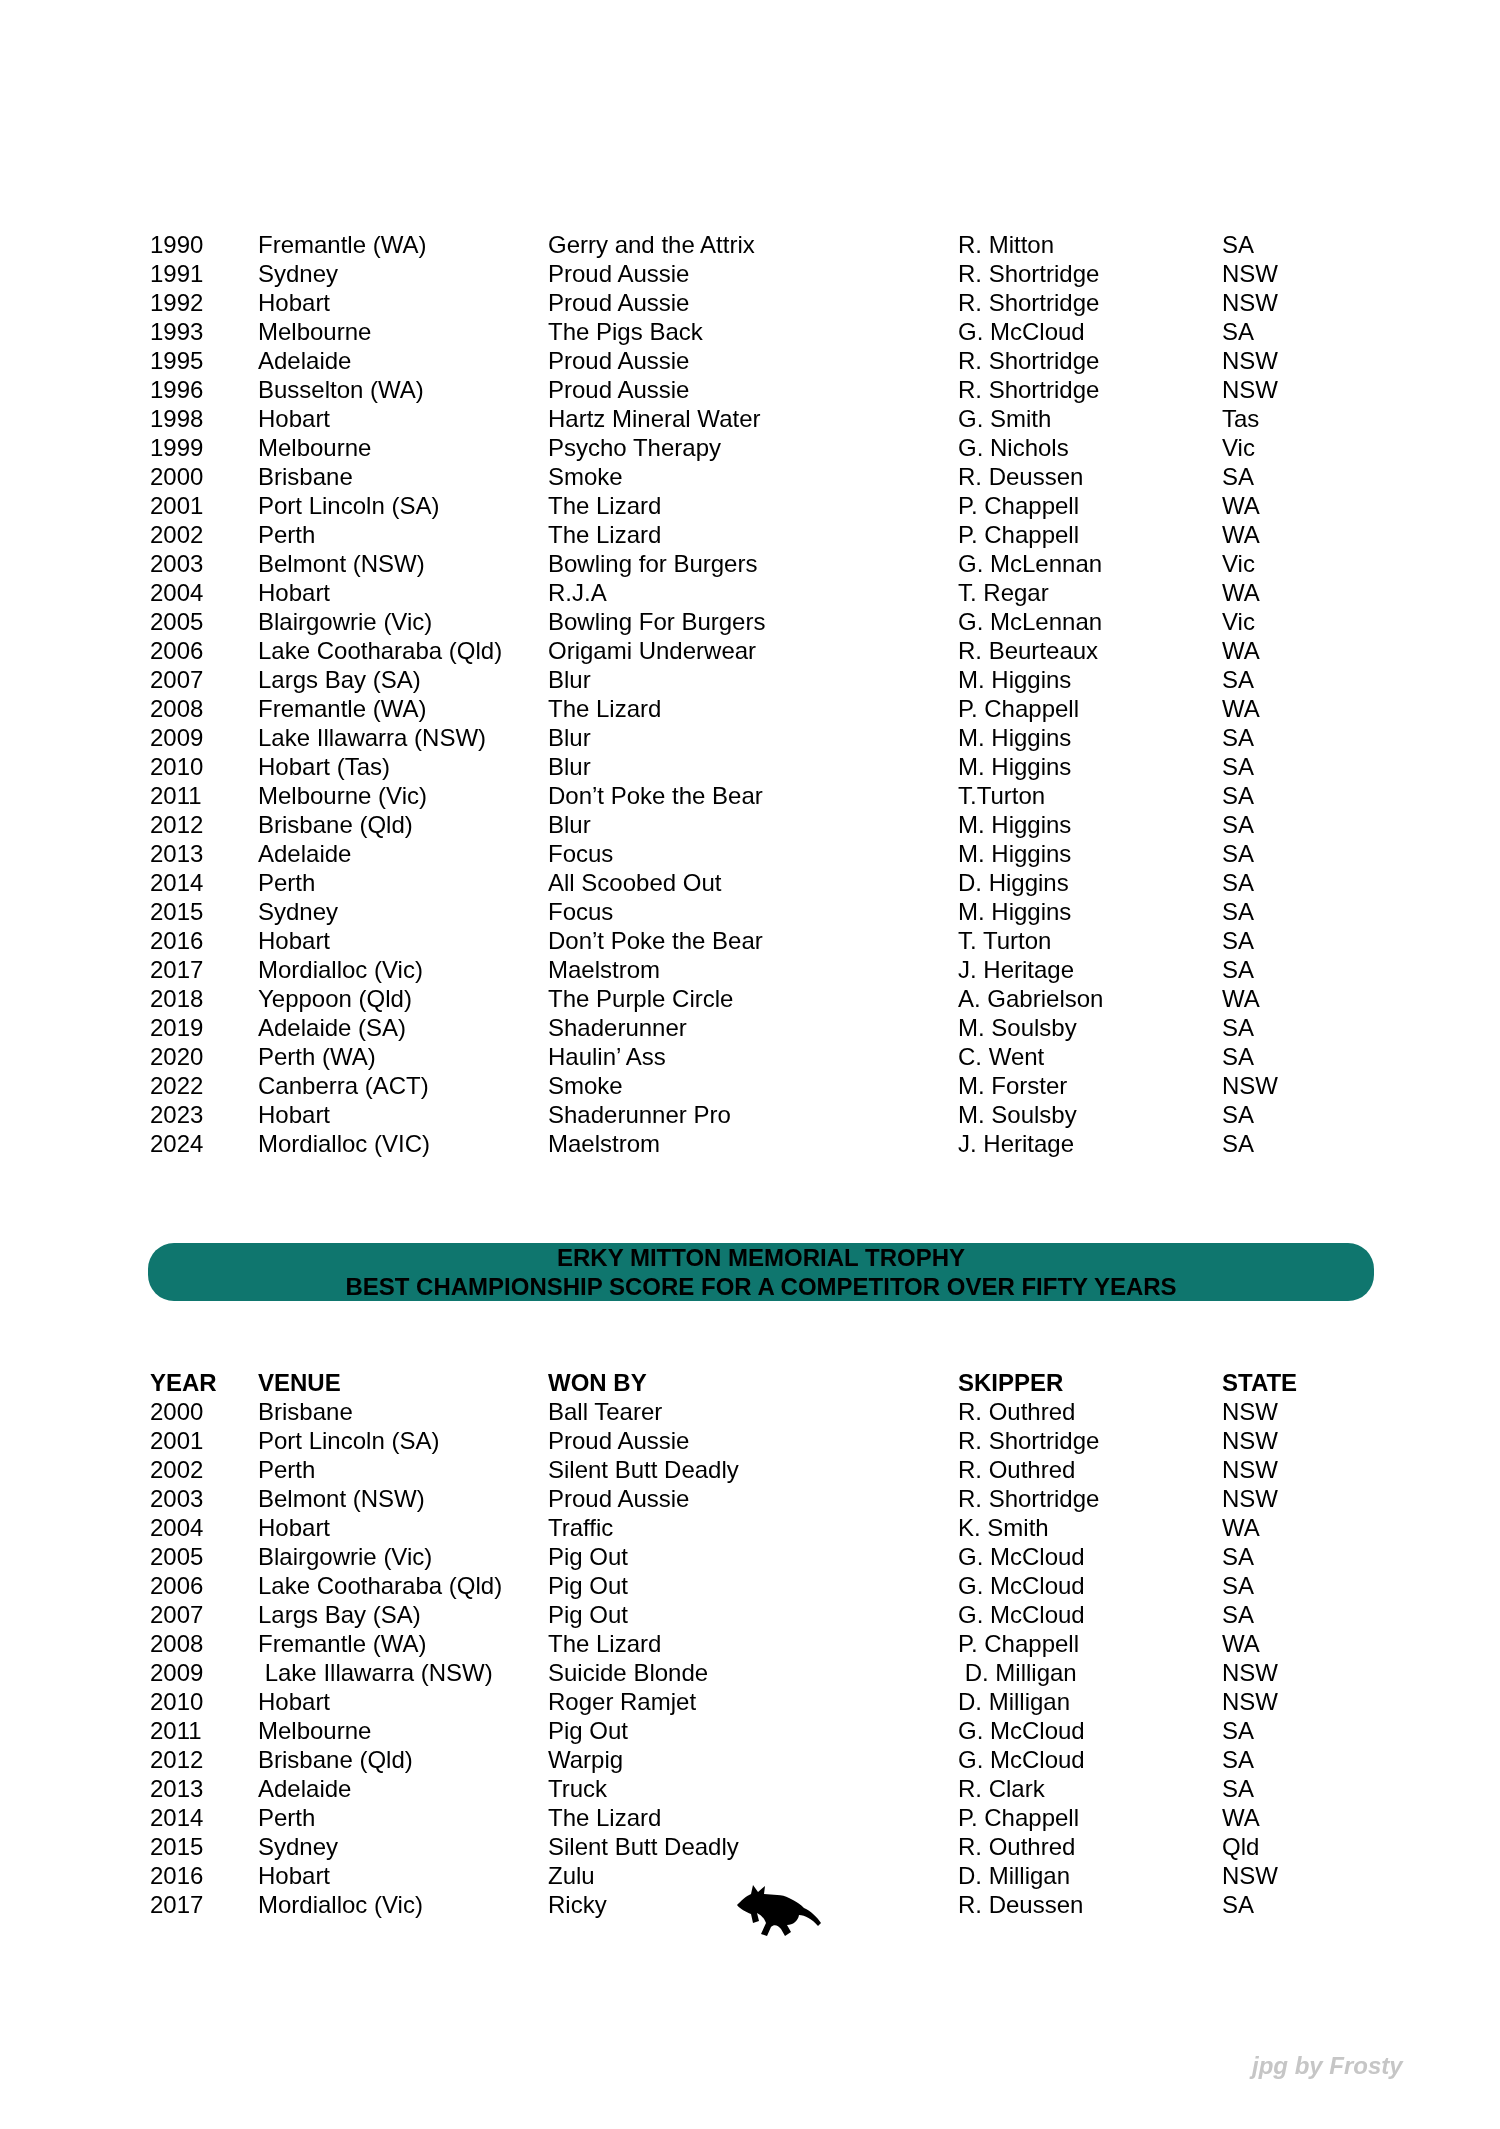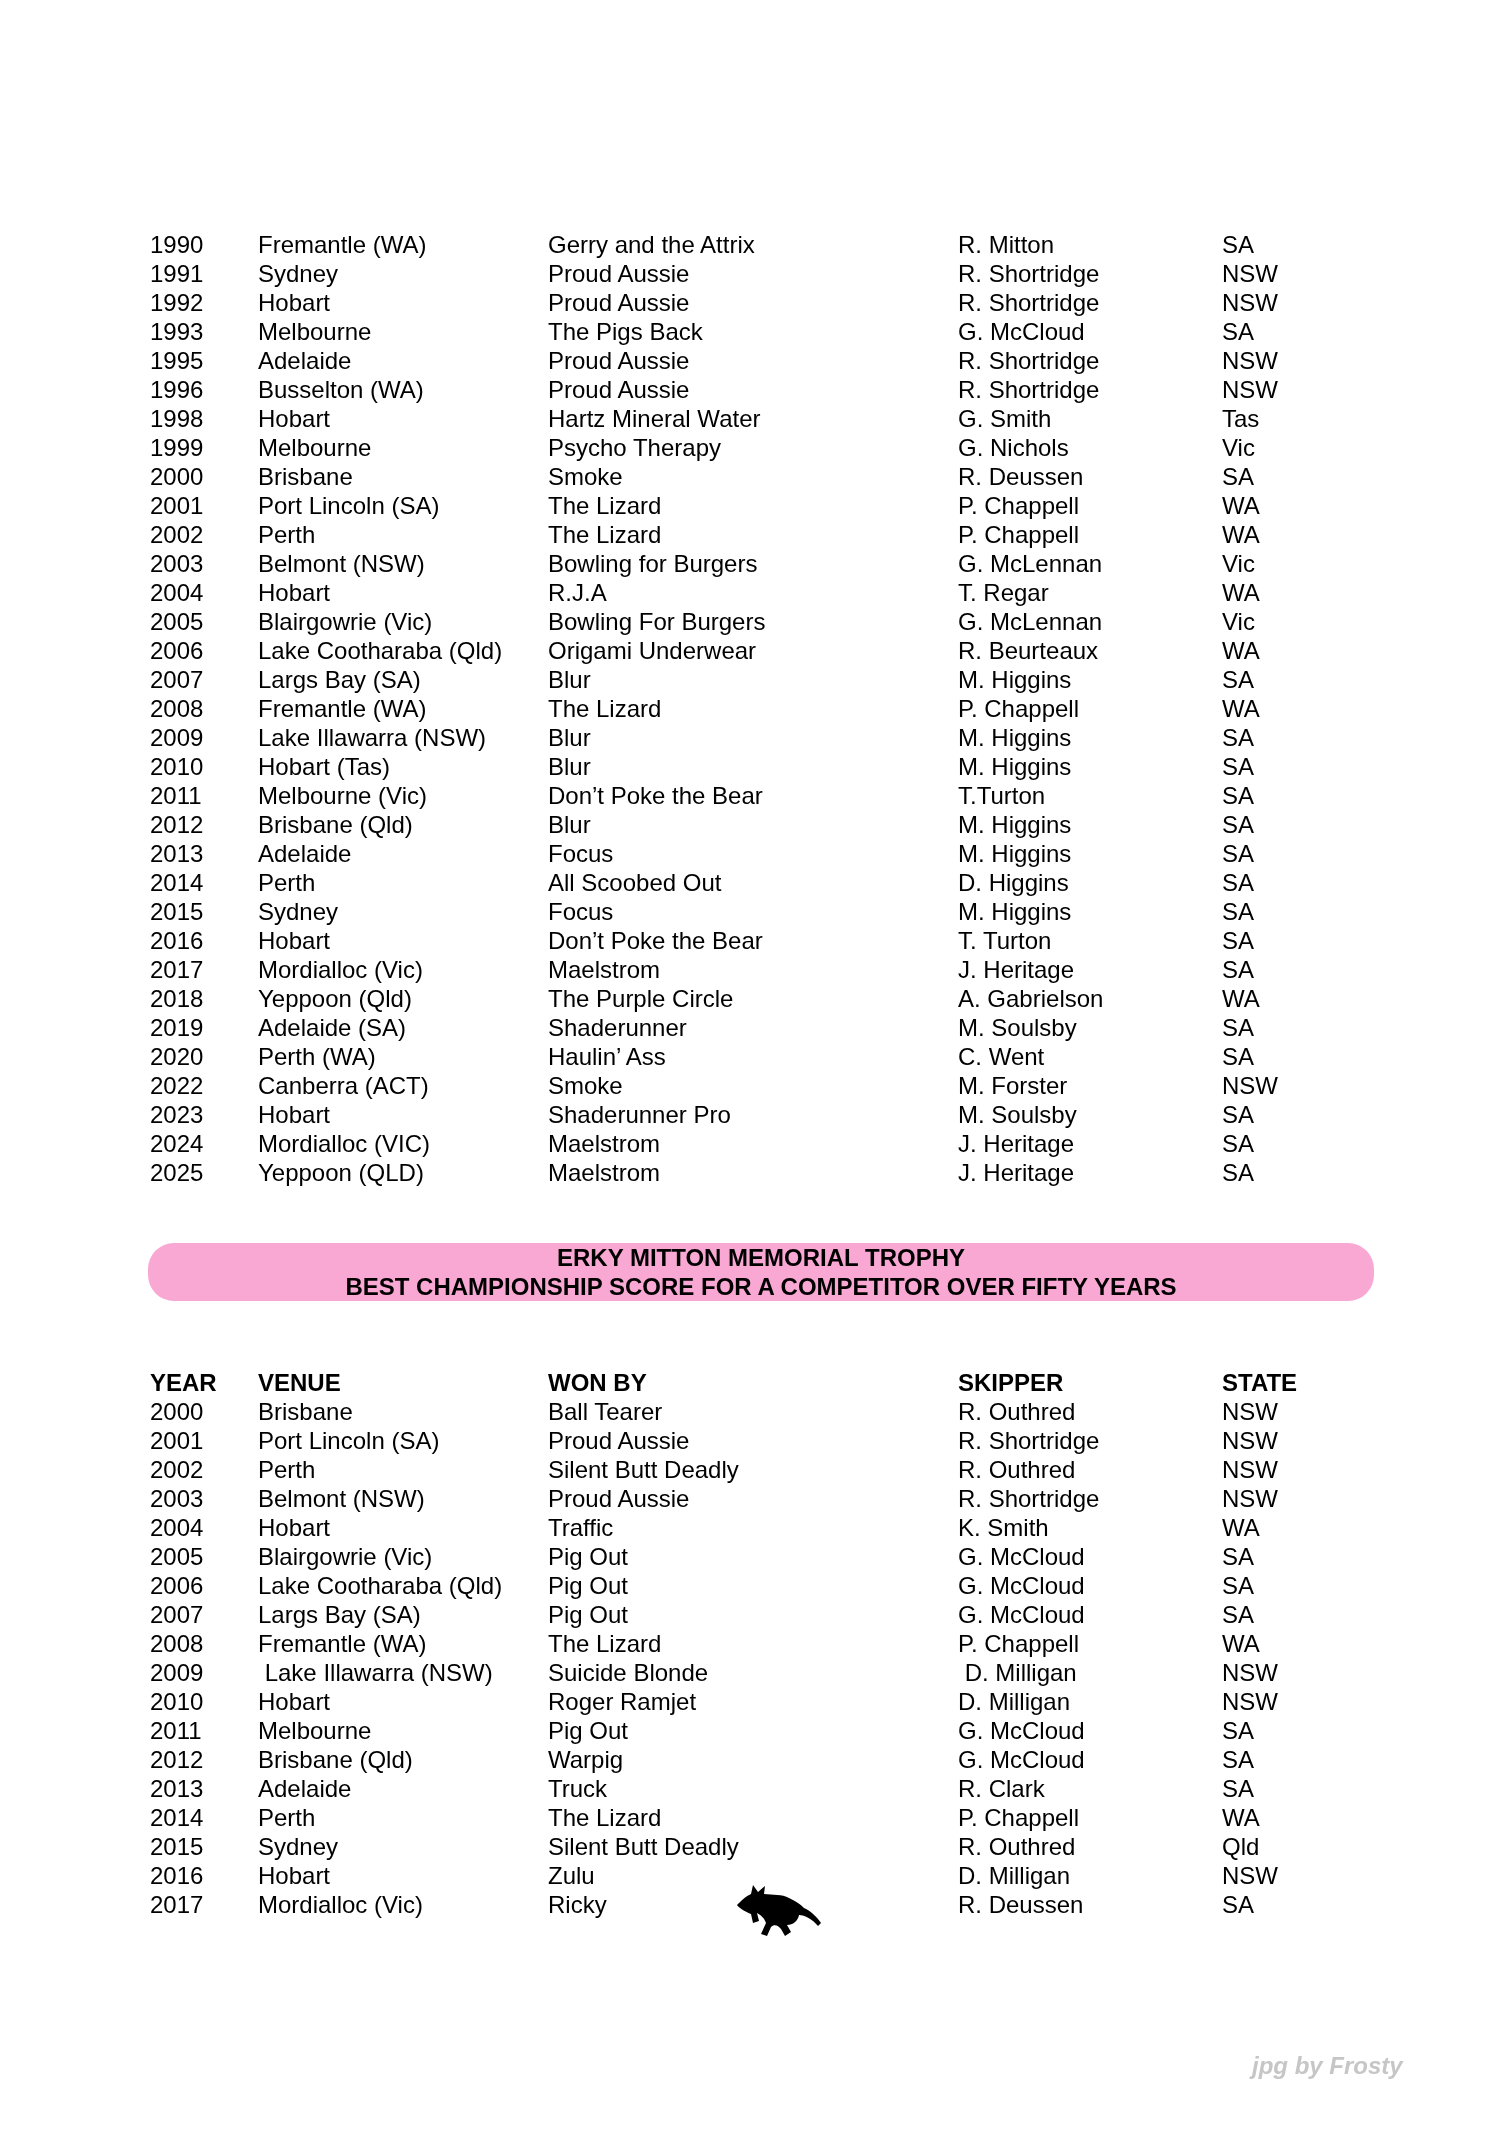--- a/index.html
+++ b/index.html
@@ -289,31 +289,24 @@
         <td>M. Soulsby</td>
         <td>SA</td>
       </tr>
       <tr>
         <td>2024</td>
         <td>Mordialloc (VIC)</td>
         <td>Maelstrom</td>
         <td>J. Heritage</td>
         <td>SA</td>
       </tr>
-      <tr>
-        <td>2025</td>
-        <td>Yeppoon (QLD)</td>
-        <td>Maelstrom</td>
-        <td>J. Heritage</td>
-        <td>SA</td>
-      </tr>
     </tbody>
 </table>
 
-<div class="banner" style="background: #f9a8d4; border-radius: 26px;">
+<div class="banner" style="background: #0f766e; border-radius: 26px;">
   <div>ERKY MITTON MEMORIAL TROPHY</div>
   <div>BEST CHAMPIONSHIP SCORE FOR A COMPETITOR OVER FIFTY YEARS</div>
 </div>
 
 <table class="results" id="trophy-table">
   <colgroup>
     <col class="col-year">
       <col class="col-venue">
       <col class="col-wonby">
       <col class="col-skipper">

